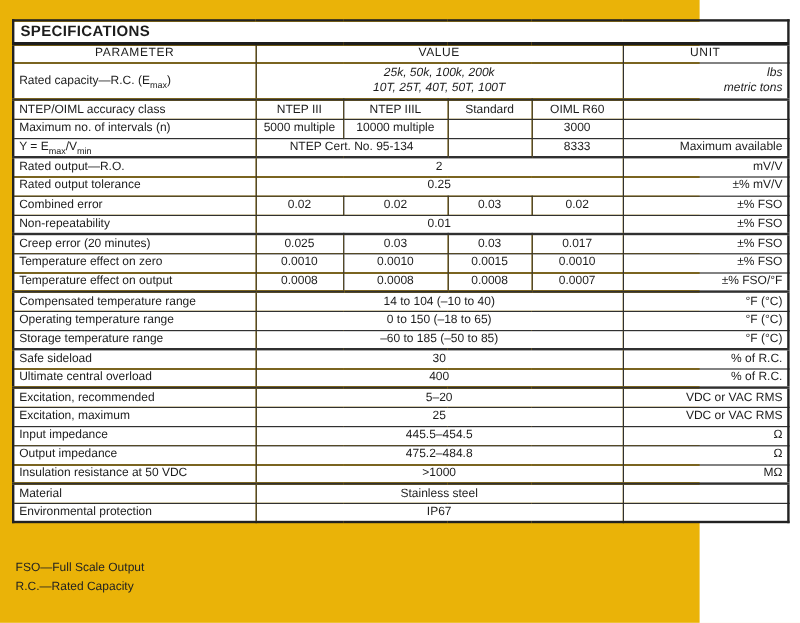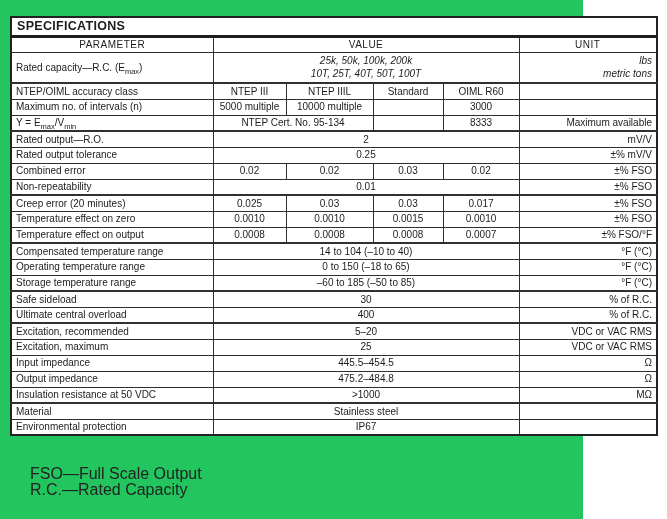--- a/index.html
+++ b/index.html
@@ -3,21 +3,21 @@
 <meta charset="utf-8">
 <style>
   * { box-sizing: border-box; margin: 0; padding: 0; }
   html, body { background: #ffffff; }
   body {
     width: 667px; height: 519px;
     font-family: "Liberation Sans", "DejaVu Sans", sans-serif;
     color: #1c1c1c;
     overflow: hidden;
   }
-  .page { position: relative; width: 583px; height: 519px; background: #22c55e; padding-left: 16px; }
+  .page { position: relative; width: 583px; height: 519px; background: #eab308; padding-left: 16px; }
 
   table.spec {
     position: absolute; left: 10px; top: 16px;
     width: 646px;
     border-collapse: collapse;
     table-layout: fixed;
   }
   table.spec td {
     border: 1px solid #303030;
     font-size: 10px;
@@ -49,22 +49,22 @@
   }
   td.param { font-weight: normal; text-align: left; padding-left: 5px; }
   td.val   { text-align: center; }
   td.unit  { text-align: right; }
   tr.tall td { height: 31px; white-space: normal; }
   tr.grp td { border-bottom-width: 2px; }
   sub { font-size: 7.5px; line-height: 0; }
   .two-line div { line-height: 1.25; font-style: italic; }
 
   .notes {
-    position: absolute; left: 30px; top: 466px;
-    font-size: 16px; line-height: 15.5px; color: #222;
+    position: absolute; left: 13px; top: 466px;
+    font-size: 10px; line-height: 15.5px; color: #222;
   }
 </style>
 </head>
 <body>
 
 <div class="page">
   <table class="spec">
     <colgroup>
       <col style="width:202px">
         <col style="width:73px">

